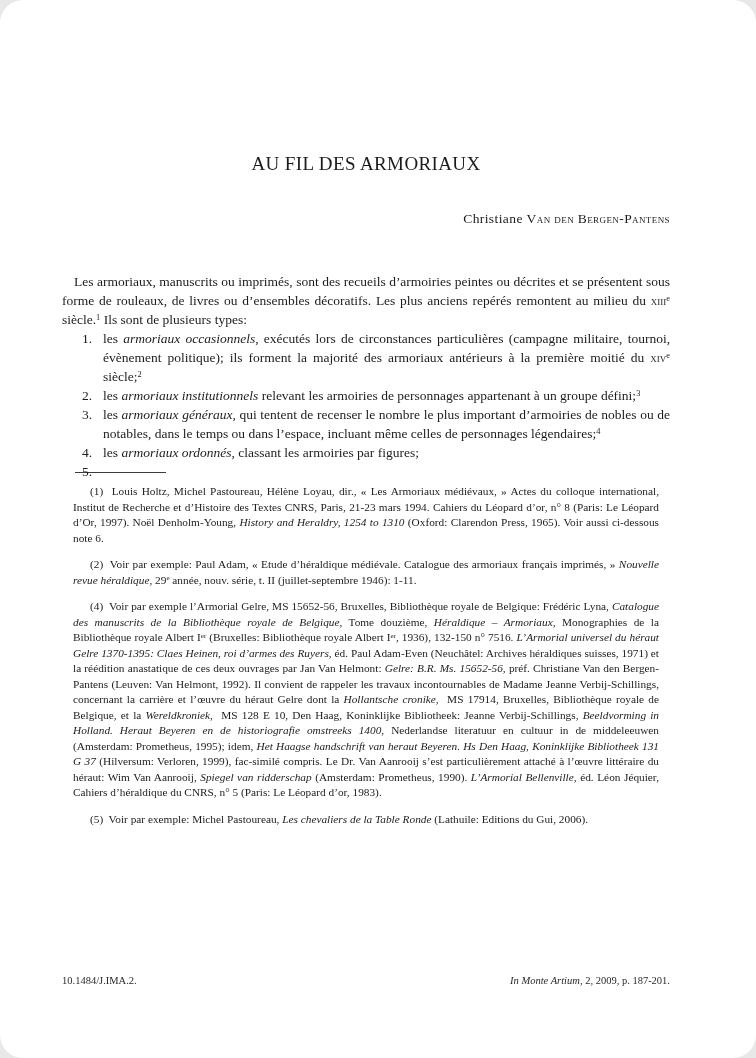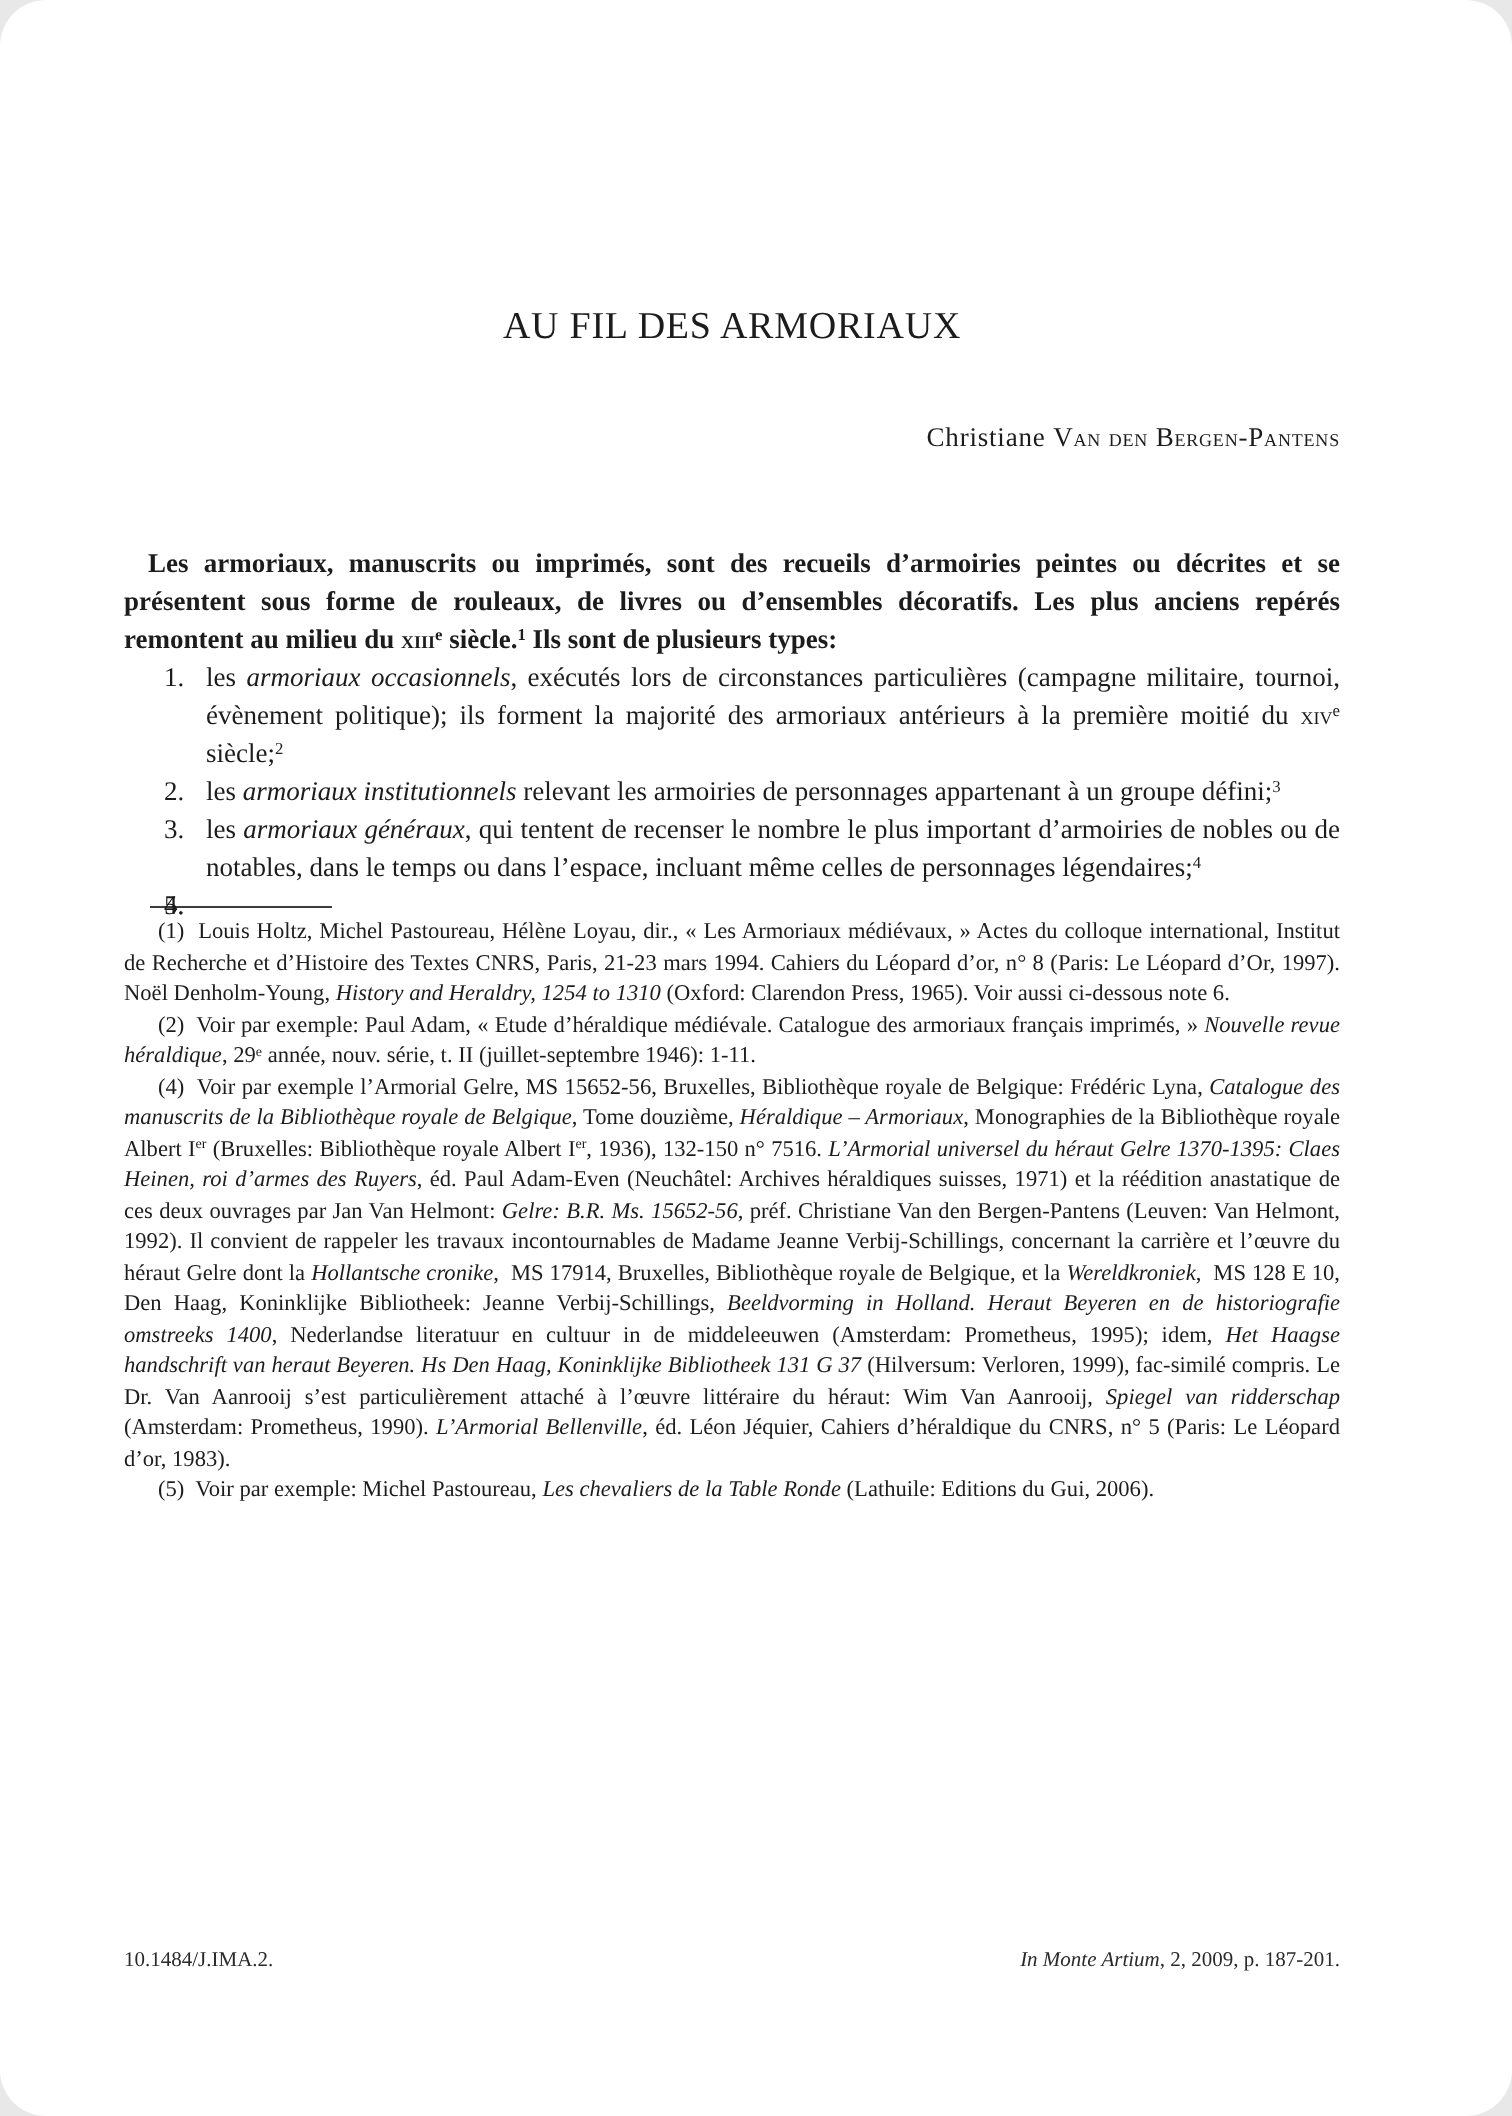--- a/index.html
+++ b/index.html
@@ -42,21 +42,20 @@
   }
   .body-text {
     margin-top: 45px;
     font-size: 13.5px;
     line-height: 19px;
     text-align: justify;
   }
   p.intro {
     margin: 0;
     text-indent: 12px;
-    font-weight: bold;
   }
   .list {
     margin: 0;
   }
   .li {
     position: relative;
     padding-left: 41px;
     text-align: justify;
   }
   .li .num {
@@ -71,21 +70,21 @@
     height: 0;
     border-top: 1.2px solid #3c3c3c;
   }
   .footnotes {
     margin-top: 5px;
     font-size: 11.3px;
     line-height: 15.5px;
     text-align: justify;
   }
   .footnotes p.fn {
-    margin: 0;
+    margin: 11px;
     text-indent: 17px;
     font-family: Liberation Serif, serif;
   }
   .page-footer {
     position: absolute;
     left: 62px;
     top: 975px;
     width: 608px;
     display: flex;
     justify-content: space-between;
@@ -125,20 +124,21 @@
         <div class="li">
           <span class="num">2.</span>
           <span><span class="s-n">les </span><span class="s-i">armoriaux institutionnels</span><span class="s-n"> relevant les armoiries de personnages appartenant à un groupe défini;</span><span class="s-sup">3</span></span>
         </div>
         <div class="li">
           <span class="num">3.</span>
           <span><span class="s-n">les </span><span class="s-i">armoriaux généraux</span><span class="s-n">, qui tentent de recenser le nombre le plus important d’armoiries de nobles ou de notables, dans le temps ou dans l’espace, incluant même celles de personnages légendaires;</span><span class="s-sup">4</span></span>
         </div>
         <div class="li">
           <span class="num">4.</span>
+          <span><span class="s-n">les </span><span class="s-i">armoriaux ordonnés</span><span class="s-n">, classant les armoiries par figures;</span></span>
         </div>
         <div class="li">
           <span class="num">5.</span>
         </div>
       </div>
     </div>
 
     <div class="fn-rule"></div>
 
     <div class="footnotes">

